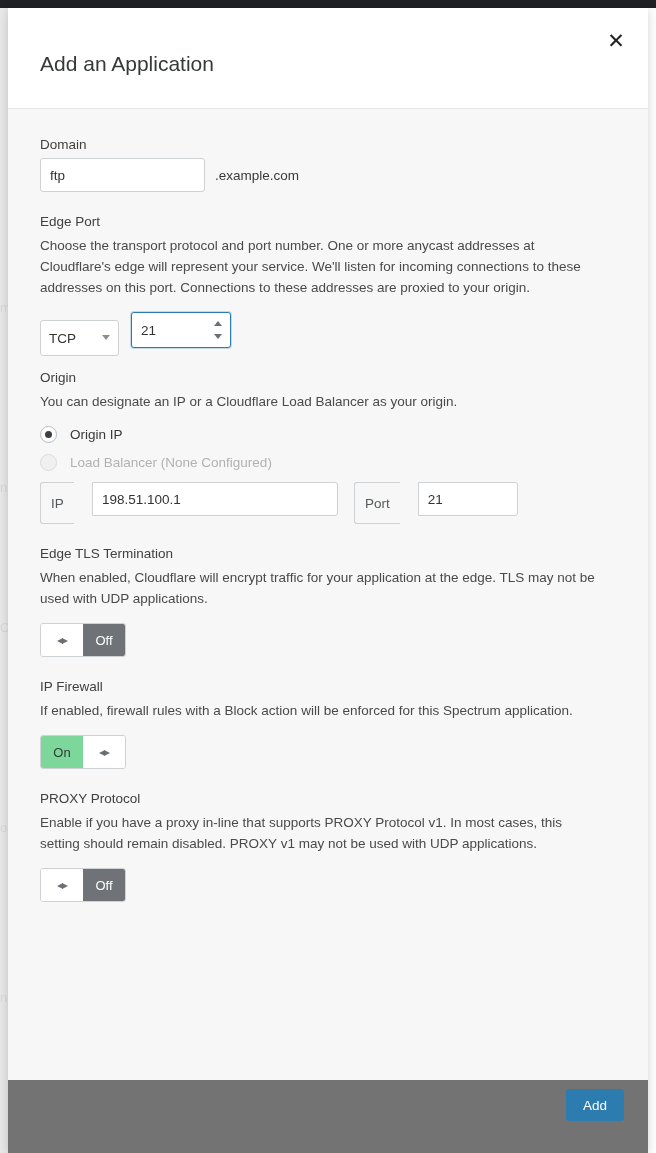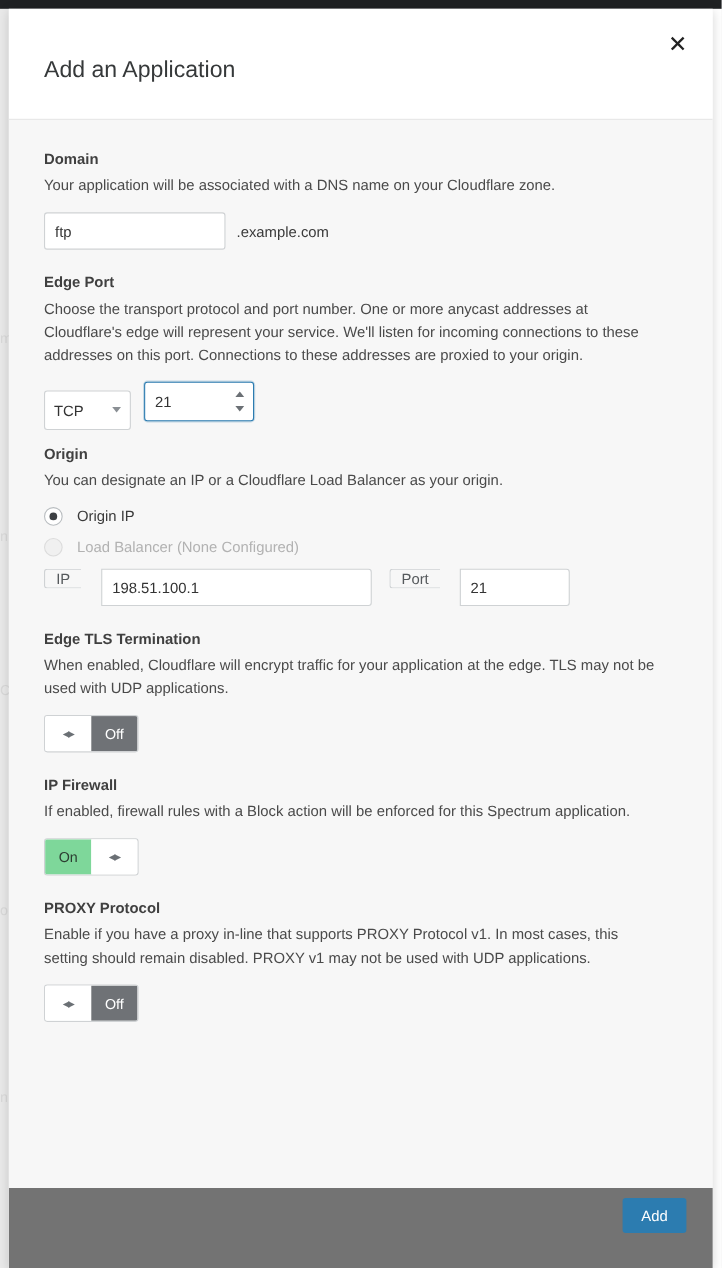--- a/index.html
+++ b/index.html
@@ -79,21 +79,21 @@
     font-family: "Liberation Sans", sans-serif;
   }
 
   .modal-body {
     padding: 28px 32px 0 32px;
     box-sizing: border-box;
   }
 
   .section-title {
     font-size: 13.5px;
-    font-weight: bold;
+    font-weight: normal;
     color: #404040;
     margin: 0 0 6px 0;
   }
   .section-desc {
     font-size: 13.5px;
     color: #4a4a4a;
     line-height: 21px;
     margin: 0 0 14px 0;
     max-width: 565px;
   }
@@ -225,21 +225,21 @@
   .input-group {
     display: flex;
     align-items: stretch;
   }
   .input-addon {
     display: flex;
     align-items: center;
     justify-content: center;
     min-width: 34px;
     padding: 0 10px;
-    height: 18px;
+    height: 42px;
     box-sizing: border-box;
     background: #f7f7f7;
     border: 1px solid #cfd2d4;
     border-right: none;
     border-radius: 3px 0 0 3px;
     font-size: 13.5px;
     color: #55595c;
   }
   .input-group input.text-input {
     border-radius: 0 3px 3px 0;
@@ -324,21 +324,20 @@
 
   <div class="modal-header">
     <div class="modal-title">Add an Application</div>
     <button class="close-btn">✕</button>
   </div>
 
   <div class="modal-body">
 
     <div class="section">
       <div class="section-title">Domain</div>
-      <div class="section-desc">Your application will be associated with a DNS name on your Cloudflare zone.</div>
       <div class="row">
         <input id="domain-input" class="text-input" type="text" value="ftp" style="">
         <span class="domain-suffix">.example.com</span>
       </div>
     </div>
 
     <div class="section">
       <div class="section-title">Edge Port</div>
       <div class="section-desc">Choose the transport protocol and port number. One or more anycast addresses at Cloudflare's edge will represent your service. We'll listen for incoming connections to these addresses on this port. Connections to these addresses are proxied to your origin.</div>
       <div class="row">

